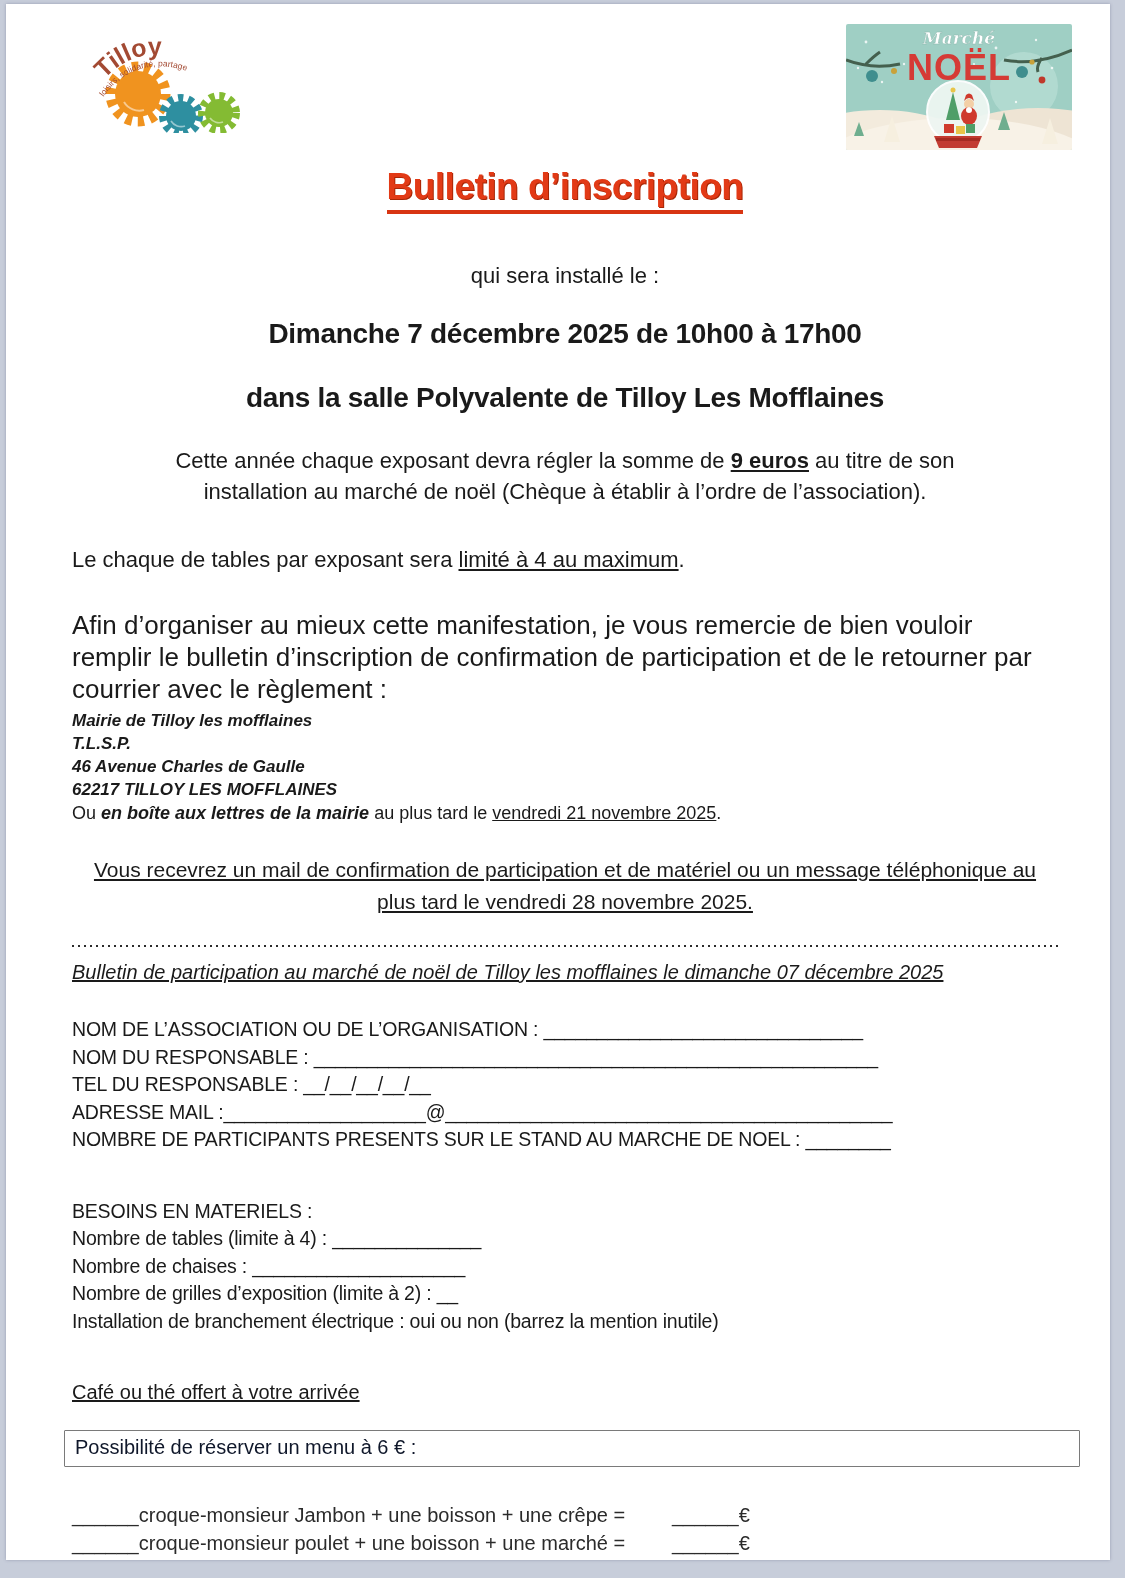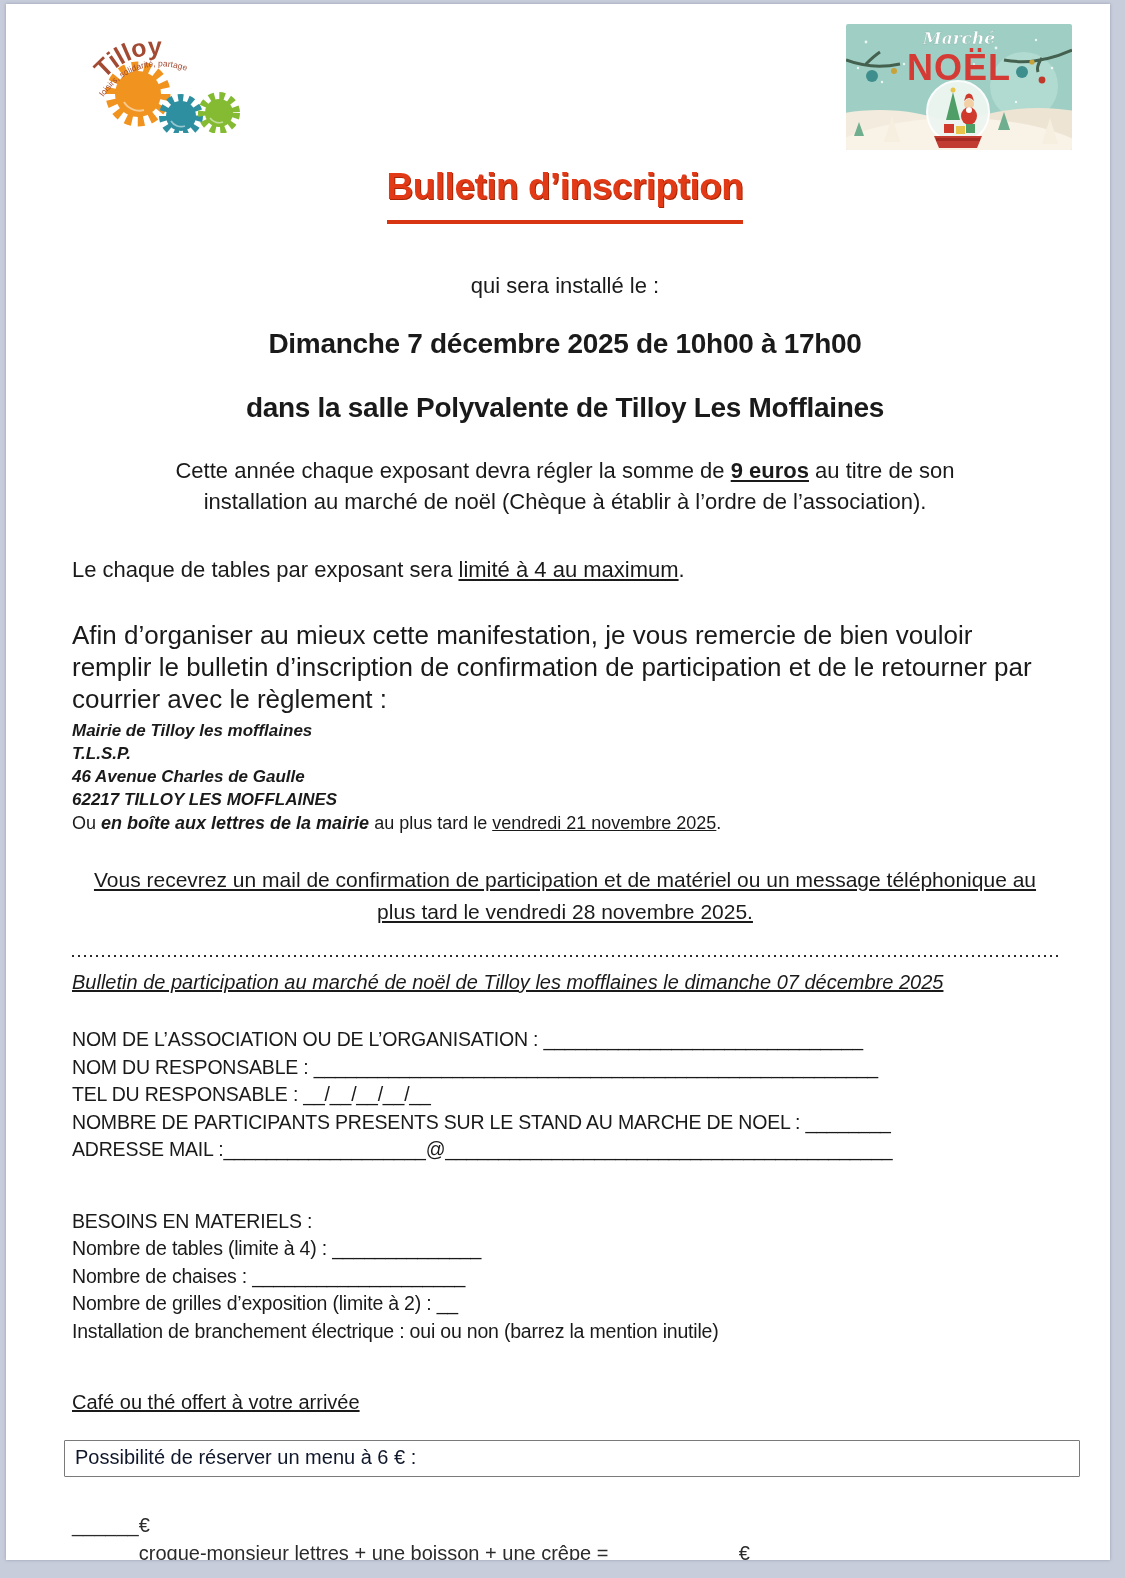--- a/index.html
+++ b/index.html
@@ -24,21 +24,21 @@
   
   .doc-title{
     text-align:center;margin-top:10px;
   }
   .doc-title span{
     display:inline-block;
     font-size:37px;font-weight:bold;
     color:#e23a16;
     text-shadow:1px 1px 0 #a82605;
     border-bottom:4px solid #d83512;
-    padding-bottom:12px;
+    padding-bottom:2px;
     letter-spacing:-0.5px;
   }
   
   .center{text-align:center;}
   .intro{margin-top:46px;font-size:22px;line-height:31px;}
   .big-bold{font-size:28px;font-weight:bold;line-height:42px;letter-spacing:-0.3px;margin-top:22px;}
   .fee{margin:26px auto 0 auto;max-width:860px;font-size:22px;line-height:31px;}
   .fee .bold-ul{font-weight:bold;text-decoration:underline;}
   .tables-line{margin-top:40px;font-size:22px;}
   .tables-line .ul{text-decoration:underline;}
@@ -218,24 +218,24 @@
     <div>
       <span>NOM DE L’ASSOCIATION OU DE L’ORGANISATION : </span><span class="blank">______________________________</span>
     </div>
     <div>
       <span>NOM DU RESPONSABLE : </span><span class="blank">_____________________________________________________</span>
     </div>
     <div>
       <span>TEL DU RESPONSABLE : </span><span class="blank">__/__/__/__/__</span>
     </div>
     <div>
+      <span>ADRESSE MAIL :</span><span class="blank">___________________</span><span>@</span><span class="blank">__________________________________________</span>
+    </div>
+    <div>
       <span>NOMBRE DE PARTICIPANTS PRESENTS SUR LE STAND AU MARCHE DE NOEL : </span><span class="blank">________</span>
-    </div>
-    <div>
-      <span>ADRESSE MAIL :</span><span class="blank">___________________</span><span>@</span><span class="blank">__________________________________________</span>
     </div>
   </div>
 
   <div class="materials">
     <div>BESOINS EN MATERIELS :</div>
     <div>
       <span>Nombre de tables (limite à 4) : </span><span class="blank">______________</span>
     </div>
     <div>
       <span>Nombre de chaises : </span><span class="blank">____________________</span>
@@ -245,27 +245,30 @@
     </div>
     <div>Installation de branchement électrique : oui ou non (barrez la mention inutile)</div>
   </div>
 
   <div class="coffee">Café ou thé offert à votre arrivée</div>
 
   <div class="menu-box">Possibilité de réserver un menu à 6 € :</div>
 
   <div class="menu">
     <div class="menu-row">
+      <div class="menu-left">
+        <span class="blank">______</span><span>croque-monsieur Jambon + une boisson + une crêpe =</span>
+      </div>
       <div>
         <span class="blank">______</span><span>€</span>
       </div>
     </div>
     <div class="menu-row">
       <div class="menu-left">
-        <span class="blank">______</span><span>croque-monsieur lettres + une boisson + une crêpe  =</span>
+        <span class="blank">______</span><span>croque-monsieur poulet + une boisson + une marché  =</span>
       </div>
       <div>
         <span class="blank">______</span><span>€</span>
       </div>
     </div>
     <div class="total-row">
       <span>Total</span>&nbsp;&nbsp;<span>=</span>&nbsp;&nbsp;<span class="blank">______</span><span>€</span>
     </div>
   </div>
 

